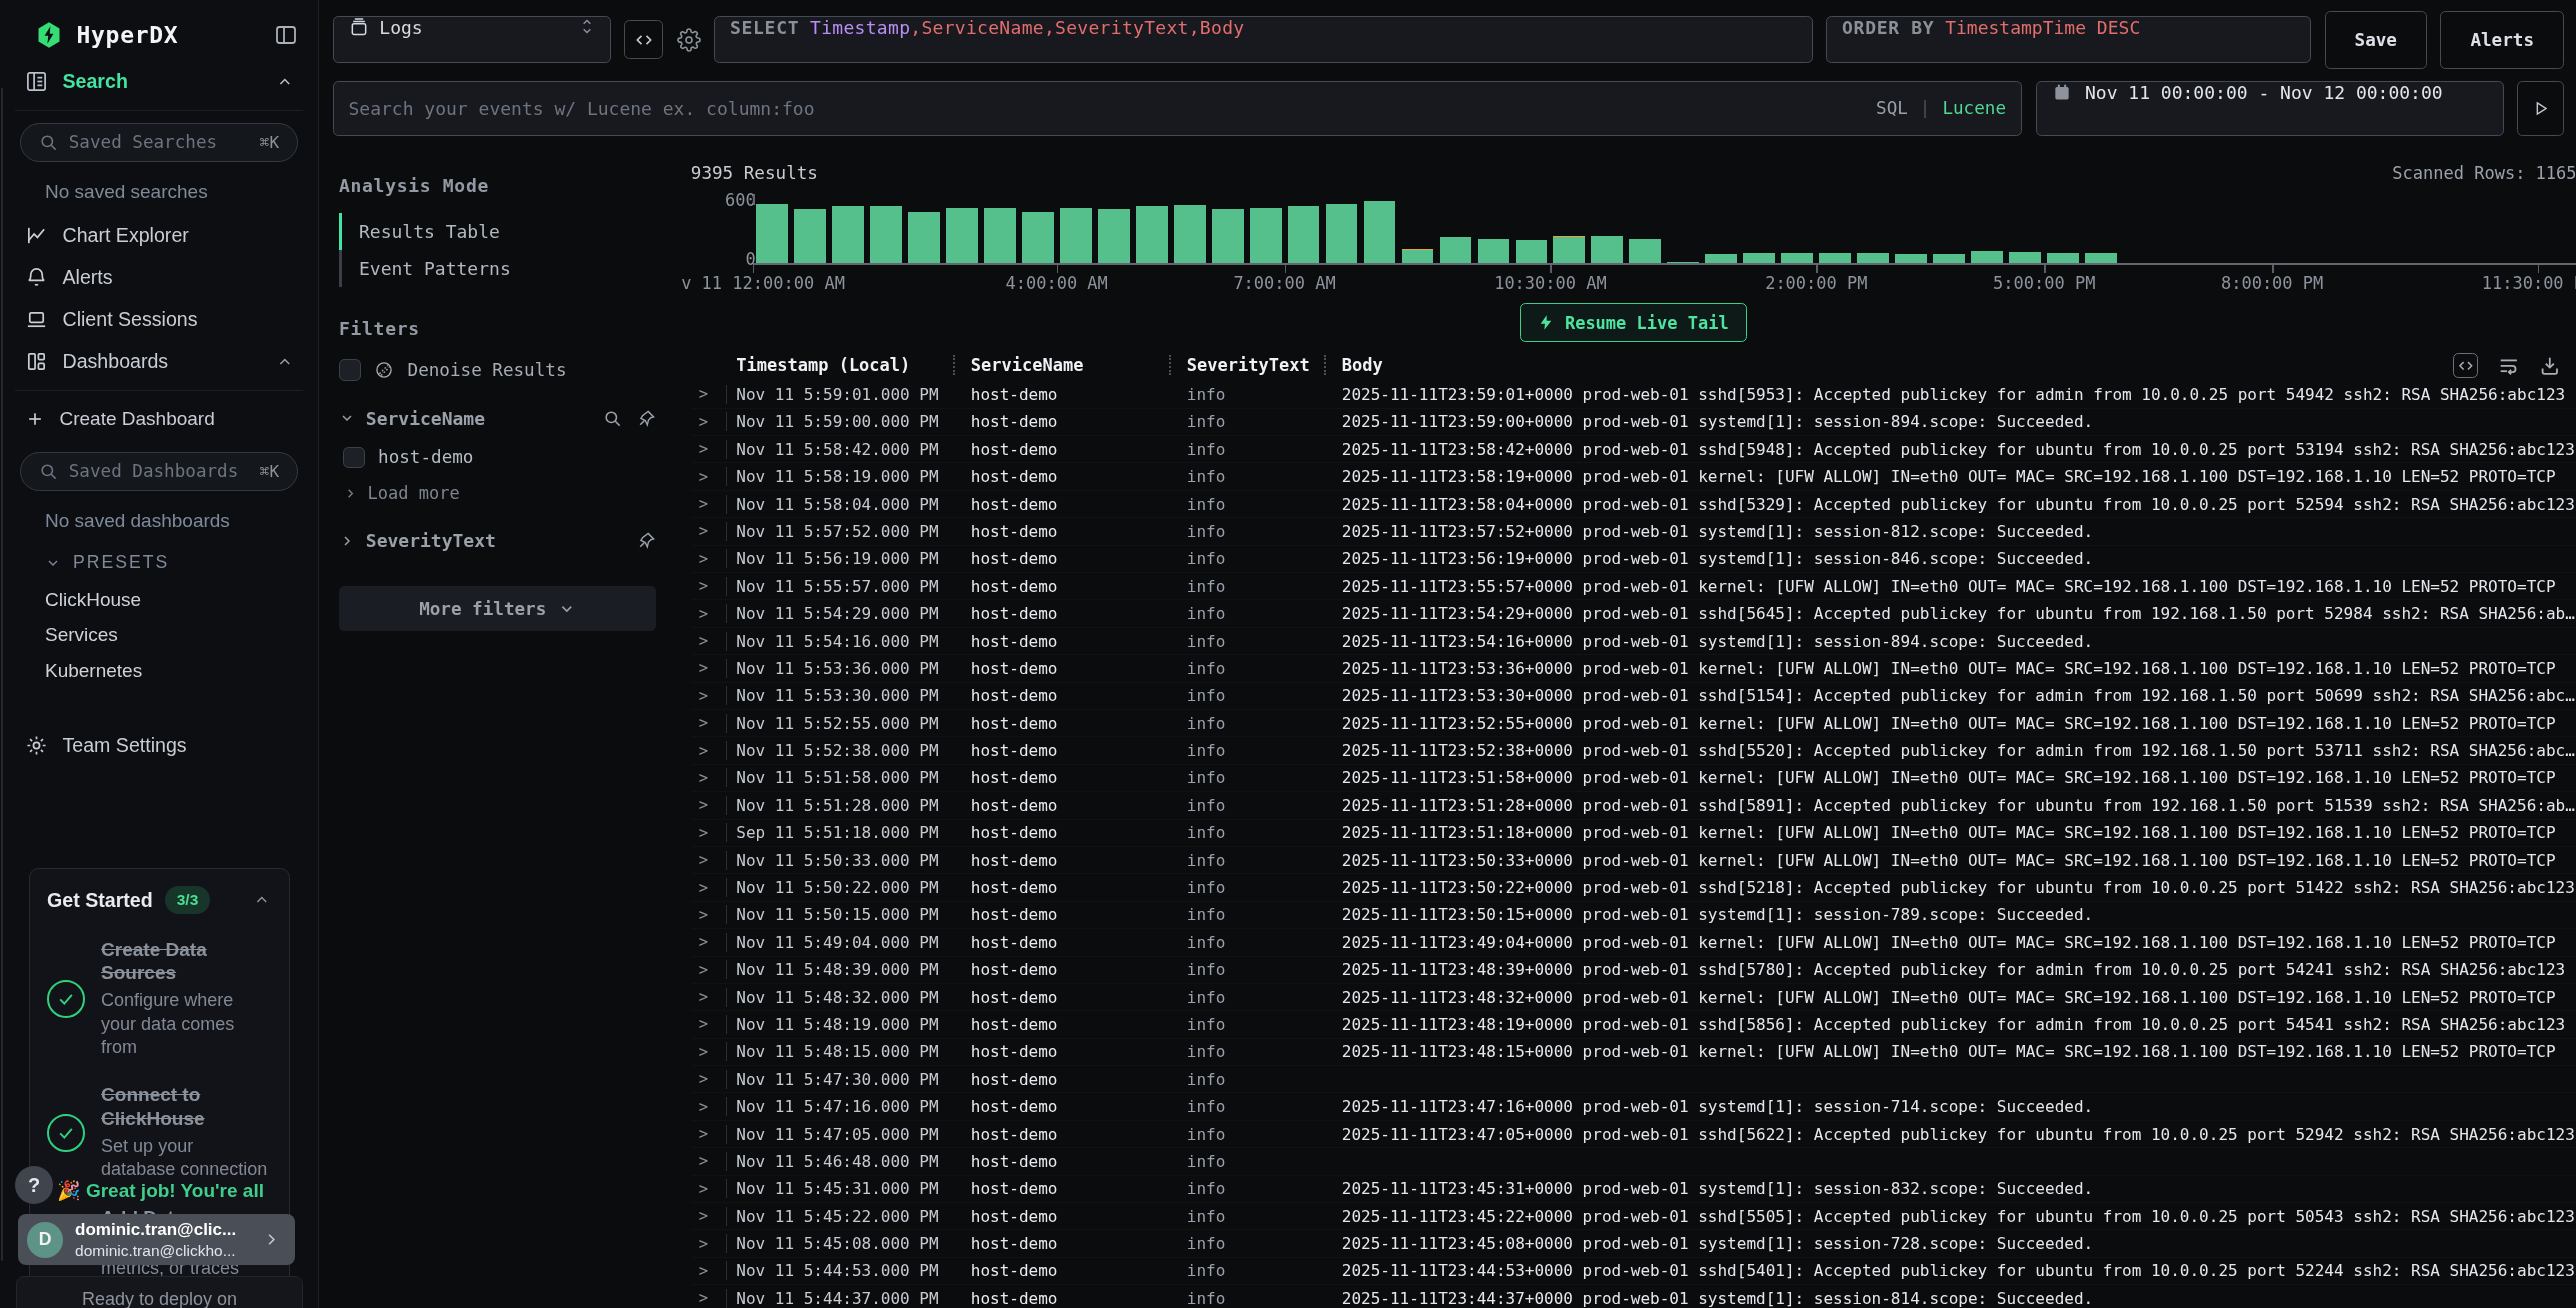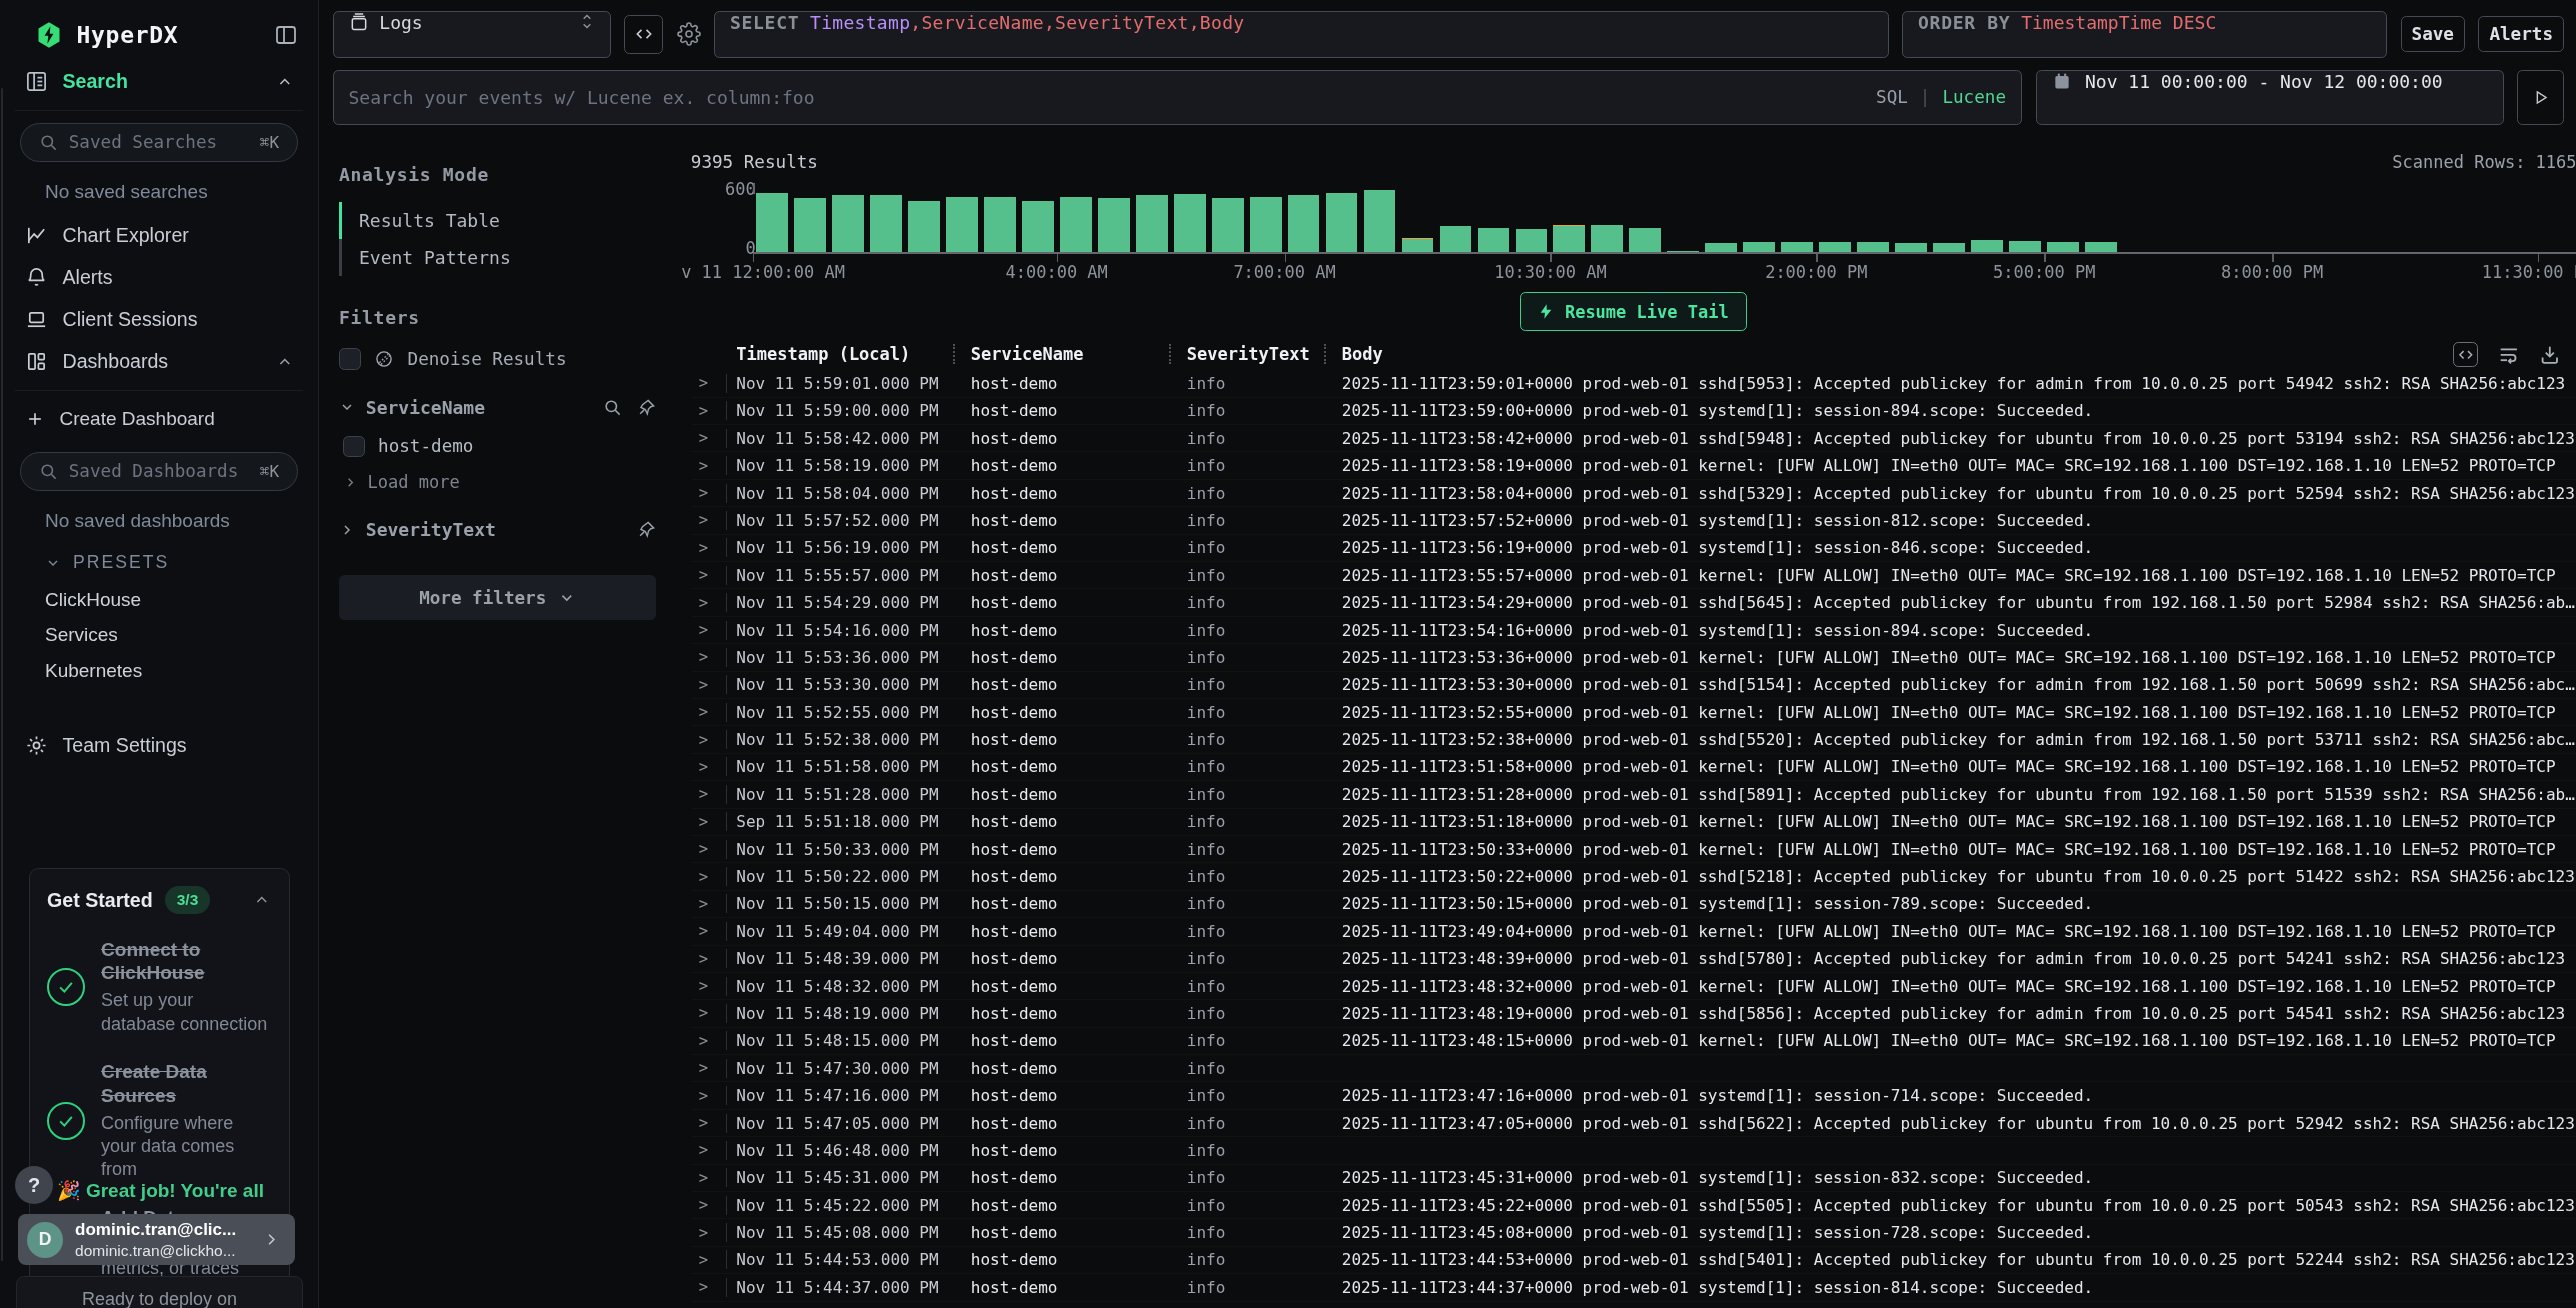--- a/index.html
+++ b/index.html
@@ -76,21 +76,21 @@
   .source-select .updown { margin-left:auto; color:#8d939c; }
   .icon-btn { width:39px; height:39px; flex:none; border:1.4px solid #454b55; border-radius:5.4px;
     background:transparent; display:flex; align-items:center; justify-content:center;
     color:#c3c8d0; cursor:pointer; }
   .plain-icon { color:#8d939c; display:flex; align-items:center; cursor:pointer; }
   .kw { color:#8b9097; font-weight:bold; letter-spacing:0.7px; }
   .select-box { flex:1; min-width:0; overflow:hidden; white-space:nowrap; }
   .orderby-box { width:485px; flex:none; }
   .tok-purple { color:#b98ef7; }
   .tok-salmon { color:#e36d6d; }
-  .btn { border:1.4px solid #454b55; border-radius:5.4px; height:36px; padding:0 10px;
+  .btn { border:1.4px solid #454b55; border-radius:5.4px; height:58px; padding:0 29px;
     font-family:"DejaVu Sans Mono",monospace; font-weight:bold; font-size:17.6px;
     color:#dde1e7; background:transparent; cursor:pointer; flex:none; }
   .search-box { flex:1; height:55px; min-width:0; }
   .search-box input { flex:1; min-width:0; background:transparent; border:none; outline:none;
     font:inherit; color:#c3c8d0; }
   .search-box input::placeholder { color:#6d7480; }
   .lang-toggle { display:flex; align-items:center; gap:12px; margin-left:auto; font-size:17.6px; flex:none; }
   .lang-sql { color:#9aa1ab; cursor:pointer; }
   .lang-sep { color:#4a505a; }
   .lang-lucene { color:#4fd793; cursor:pointer; }
@@ -320,33 +320,33 @@
               </svg>
           </span>
         </div>
         <div class="gs-item">
           <span class="gs-check">
             <svg width="20" height="20" viewBox="0 0 24 24" fill="none" stroke="currentColor" stroke-width="2.4">
                 <polyline points="5 12.5 10 17.5 19 7"></polyline>
               </svg>
           </span>
           <span>
-            <div class="gs-item-title">Connect to ClickHouse</div>
-            <div class="gs-item-desc">Set up your database connection</div>
+            <div class="gs-item-title">Create Data Sources</div>
+            <div class="gs-item-desc">Configure where your data comes from</div>
           </span>
         </div>
         <div class="gs-item">
           <span class="gs-check">
             <svg width="20" height="20" viewBox="0 0 24 24" fill="none" stroke="currentColor" stroke-width="2.4">
                 <polyline points="5 12.5 10 17.5 19 7"></polyline>
               </svg>
           </span>
           <span>
-            <div class="gs-item-title">Create Data Sources</div>
-            <div class="gs-item-desc">Configure where your data comes from</div>
+            <div class="gs-item-title">Connect to ClickHouse</div>
+            <div class="gs-item-desc">Set up your database connection</div>
           </span>
         </div>
         <div class="gs-item">
           <span class="gs-check">
             <svg width="20" height="20" viewBox="0 0 24 24" fill="none" stroke="currentColor" stroke-width="2.4">
                 <polyline points="5 12.5 10 17.5 19 7"></polyline>
               </svg>
           </span>
           <span>
             <div class="gs-item-title">Add Data</div>

